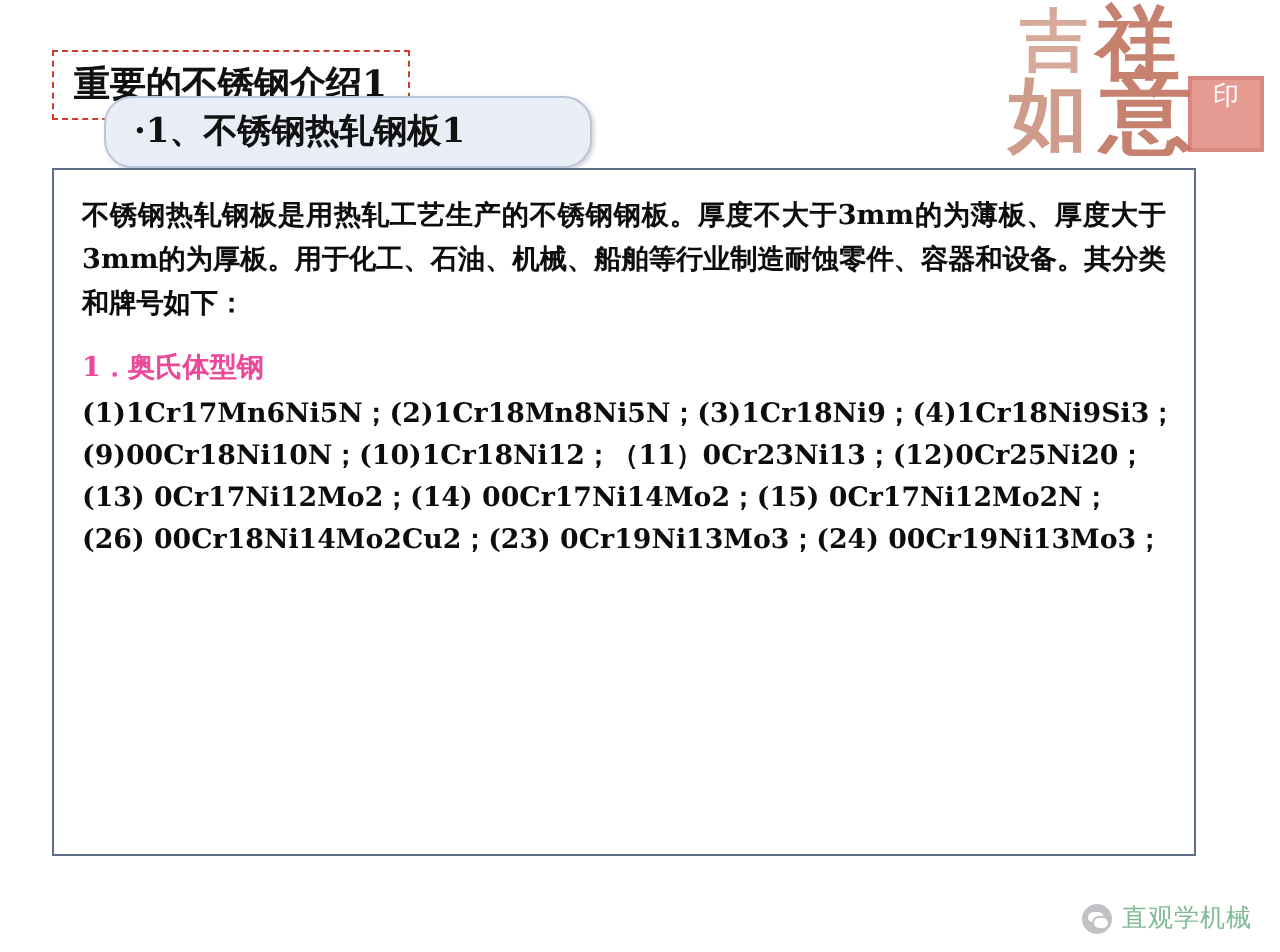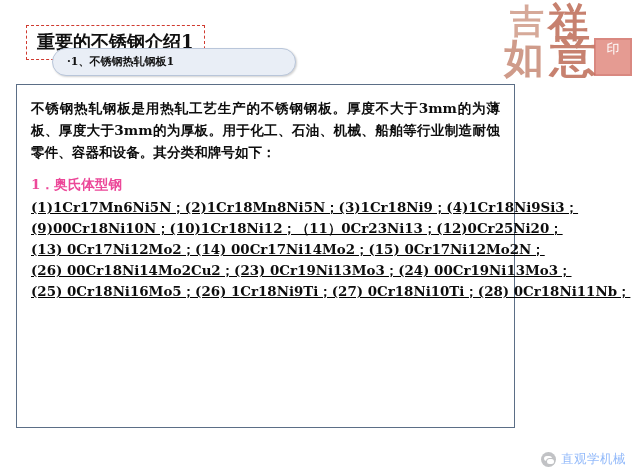--- a/index.html
+++ b/index.html
@@ -85,31 +85,31 @@
     min-width: 214px;
     padding: 5px 14px 6px 14px;
     background: #e9eef6;
     border: 1px solid #b9c6da;
     border-radius: 14px;
     box-shadow: 1px 1px 2px rgba(0,0,0,0.18);
   }
   .subtitle-pill .subtitle-text {
     font-family: "DejaVu Serif", "Liberation Serif", serif;
     font-weight: bold;
-    font-size: 11px;
+    font-size: 17px;
     color: #111111;
     white-space: nowrap;
   }
 
   
   .body-box {
     position: absolute;
-    left: 16px;
+    left: 26px;
     top: 84px;
-    width: 499px;
+    width: 572px;
     height: 344px;
     border: 1px solid #5b6e86;
     background: rgba(255,255,255,0.82);
     box-sizing: border-box;
     padding: 12px 14px 8px 14px;
   }
   .para {
     font-family: "DejaVu Serif", "Liberation Serif", serif;
     font-size: 13.6px;
     font-weight: bold;
@@ -123,21 +123,20 @@
     font-size: 13.6px;
     font-weight: bold;
     color: #ec4899;
     line-height: 22px;
     margin: 10px 0 2px 0;
   }
   .list {
     margin: 0;
     padding: 0;
     list-style: none;
-    text-decoration: underline;
   }
   .list li {
     font-family: "DejaVu Serif", "Liberation Serif", serif;
     font-size: 13.4px;
     font-weight: bold;
     color: #0d0d0d;
     line-height: 21px;
     white-space: nowrap;
   }
 
@@ -172,21 +171,21 @@
     position: absolute;
     left: 6px; top: 7px;
     width: 7px; height: 5px;
     background: #ffffff;
     border-radius: 4px;
     box-shadow: 0 0 0 1px #8f9296;
   }
   .footer .wm-text {
     font-family: "DejaVu Sans", "Liberation Sans", sans-serif;
     font-size: 12.5px;
-    color: #3b82f6;
+    color: #15803d;
     letter-spacing: 0.5px;
   }
 </style>
 </head>
 <body>
 
 <div class="slide">
 
   <div class="seal">
     <span class="ch c1">吉</span>
@@ -207,21 +206,20 @@
   </div>
 
   <div class="body-box">
     <p class="para">不锈钢热轧钢板是用热轧工艺生产的不锈钢钢板。厚度不大于3mm的为薄板、厚度大于3mm的为厚板。用于化工、石油、机械、船舶等行业制造耐蚀零件、容器和设备。其分类和牌号如下：</p>
     <p class="section-head">1．奥氏体型钢</p>
     <ul class="list">
       <li>(1)1Cr17Mn6Ni5N；(2)1Cr18Mn8Ni5N；(3)1Cr18Ni9；(4)1Cr18Ni9Si3；</li>
       <li>(9)00Cr18Ni10N；(10)1Cr18Ni12；（11）0Cr23Ni13；(12)0Cr25Ni20；</li>
       <li>(13) 0Cr17Ni12Mo2；(14) 00Cr17Ni14Mo2；(15) 0Cr17Ni12Mo2N；</li>
       <li>(26) 00Cr18Ni14Mo2Cu2；(23) 0Cr19Ni13Mo3；(24) 00Cr19Ni13Mo3；</li>
-      <li>(25) 0Cr18Ni16Mo5；(26) 1Cr18Ni9Ti；(27) 0Cr18Ni10Ti；(28) 0Cr18Ni11Nb；</li>
     </ul>
   </div>
 
   <div class="footer">
     <span class="wechat-icon"></span>
     <span class="wm-text">直观学机械</span>
   </div>
 
 </div>
 

